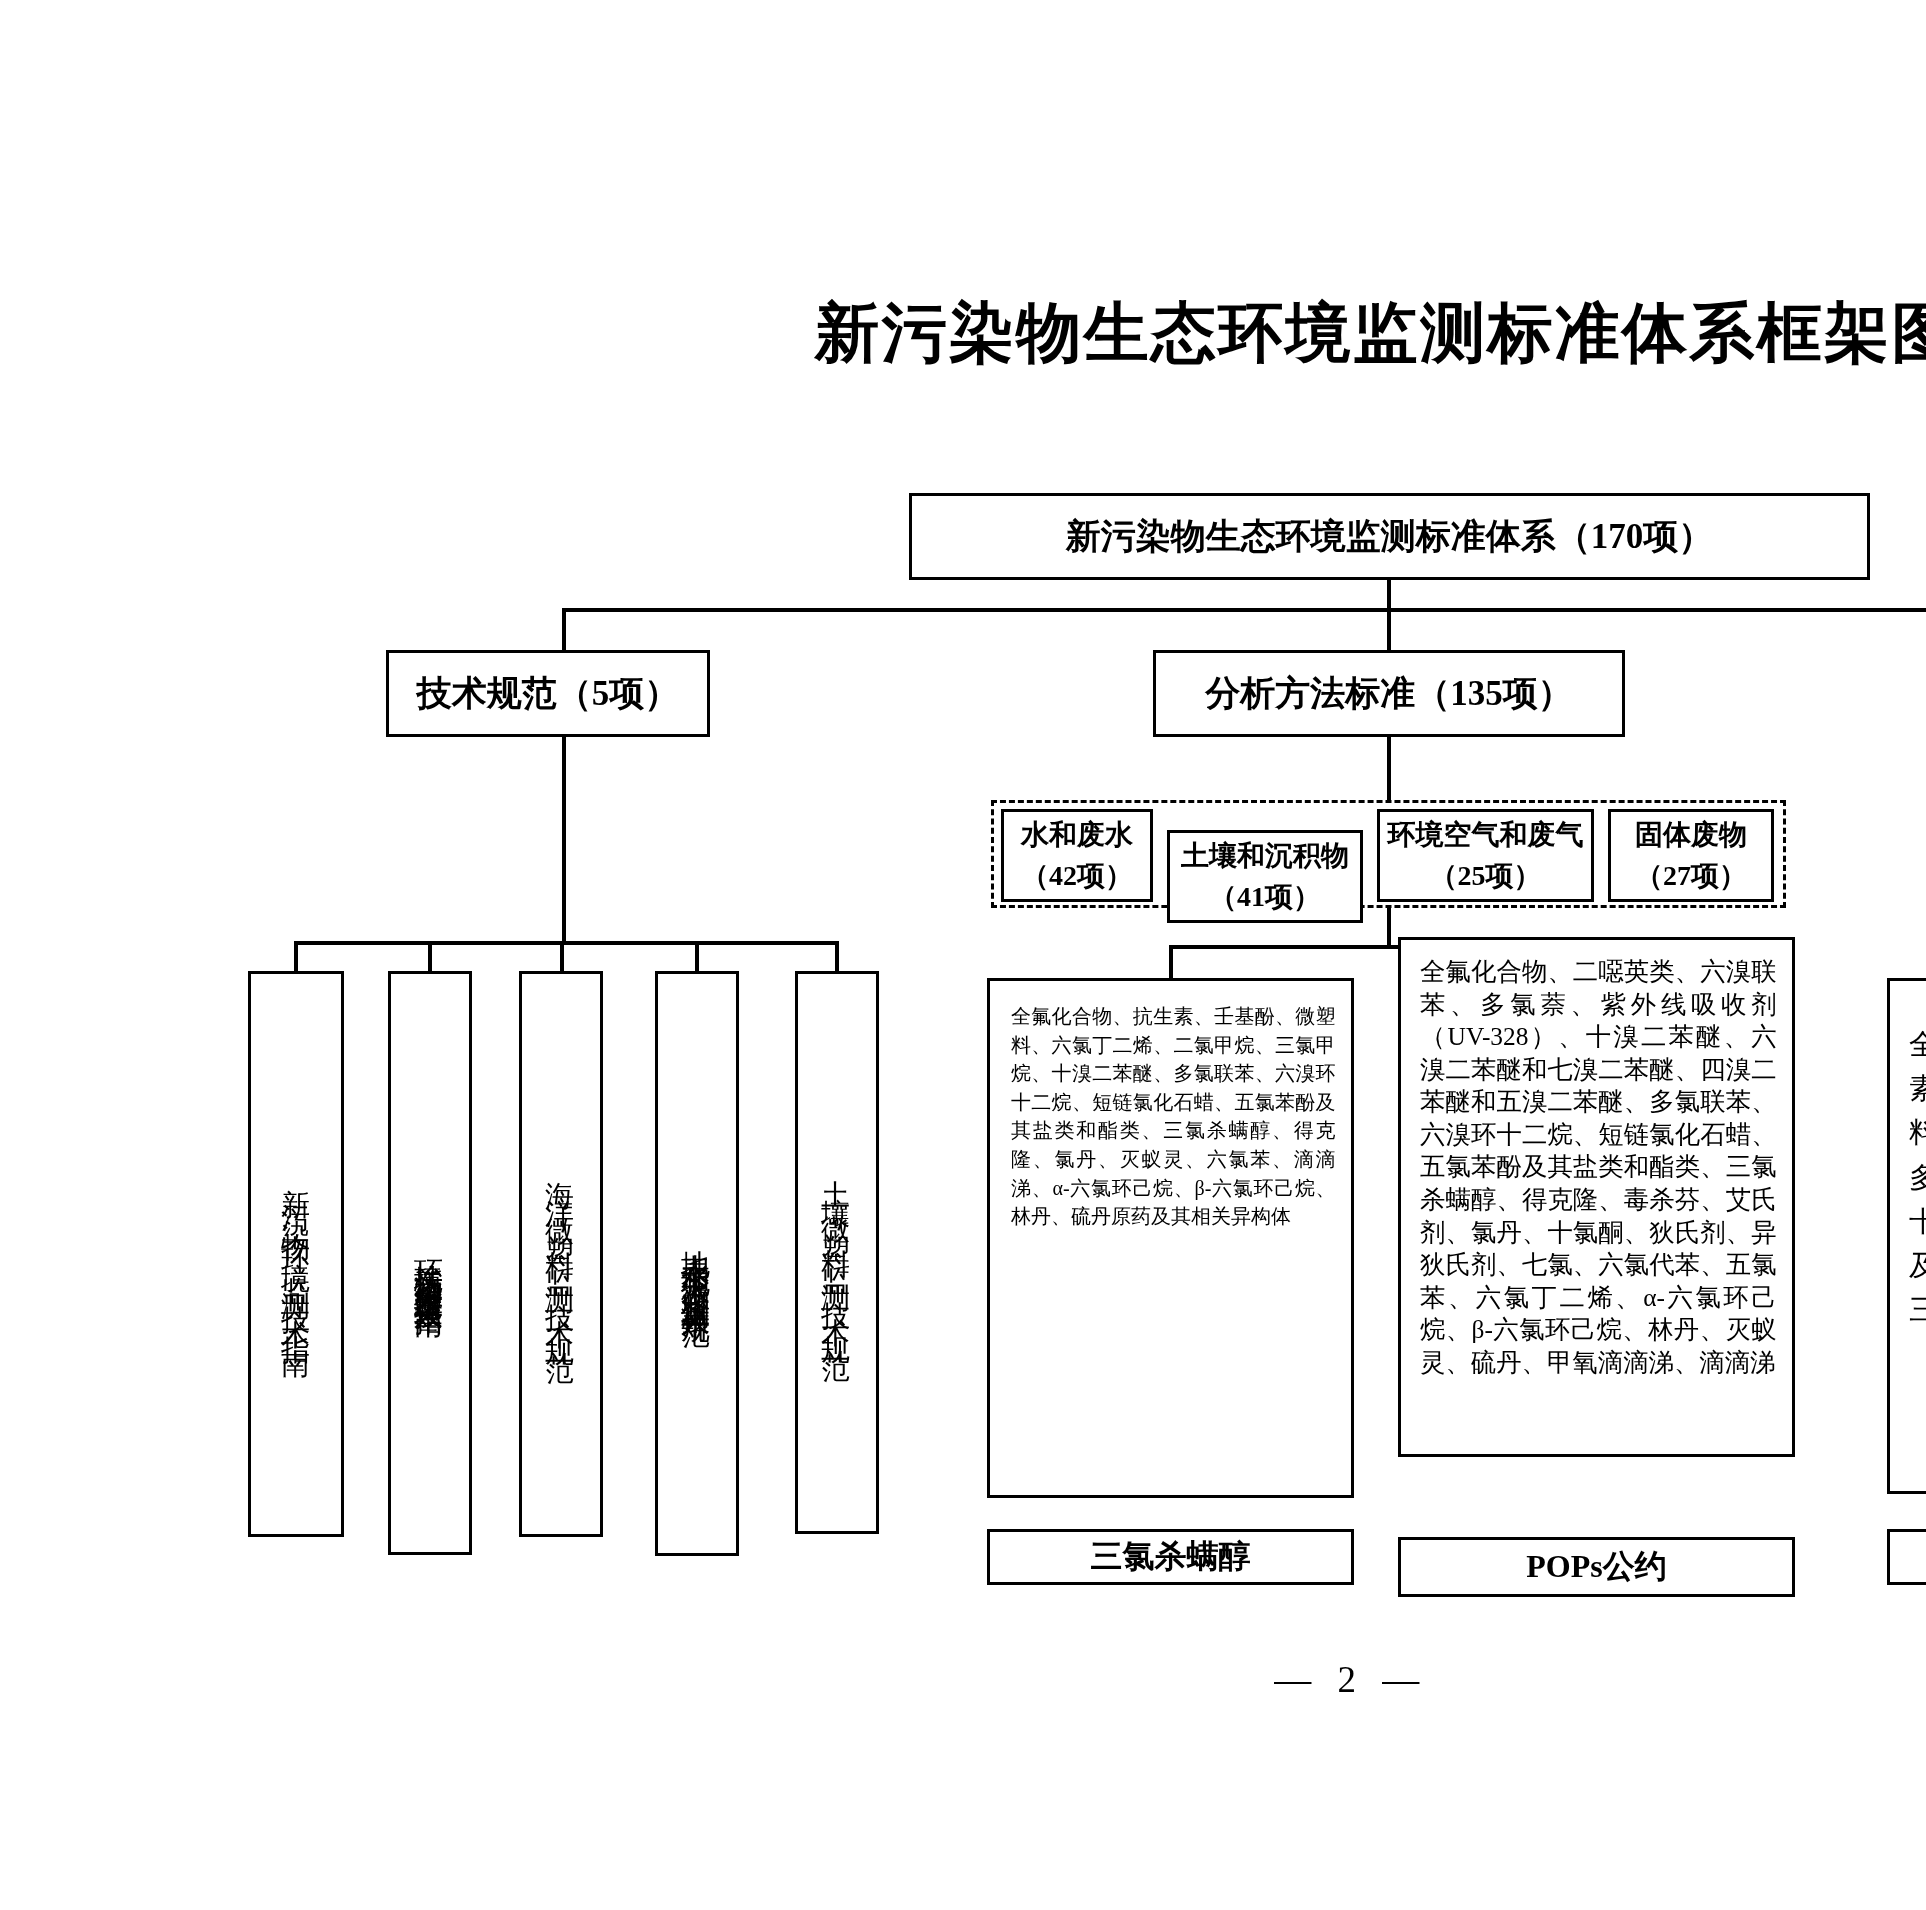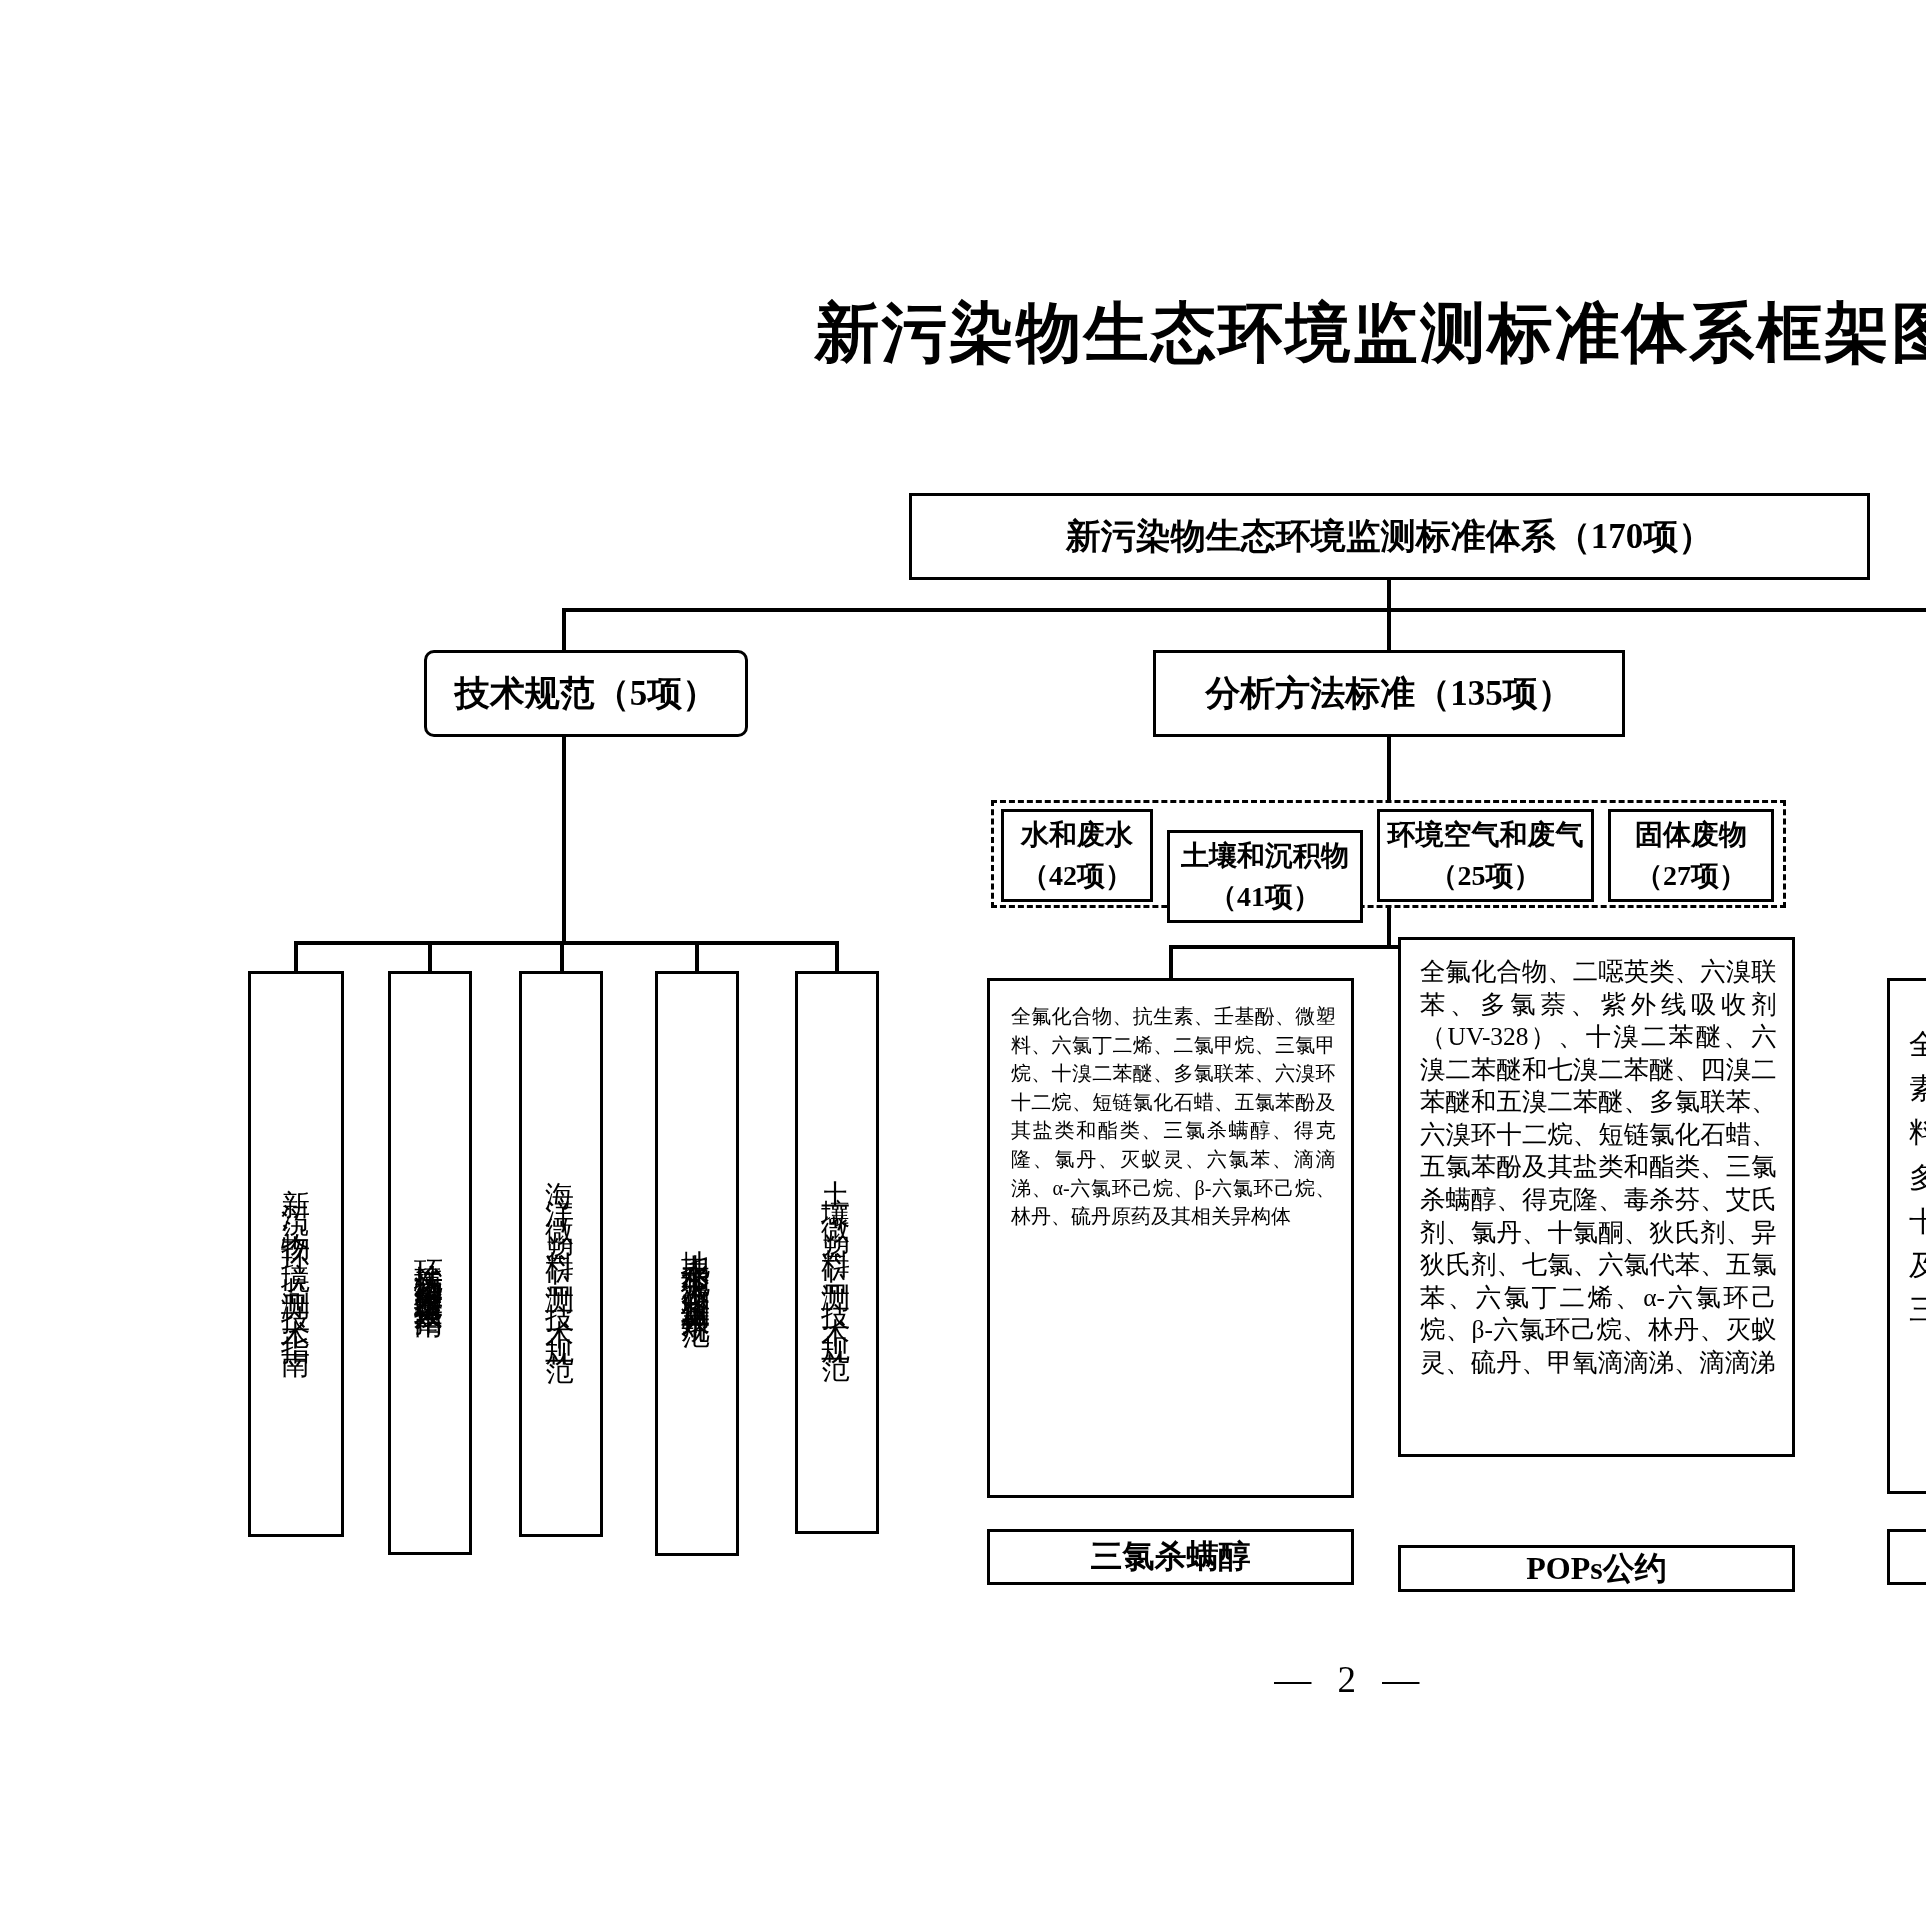--- a/index.html
+++ b/index.html
@@ -53,21 +53,21 @@
 
   <div class="box" style="left:909px;top:493px;width:961px;height:87px;">
     <span class="hdr">新污染物生态环境监测标准体系（170项）</span>
   </div>
 
   <div class="line" style="left:1387px;top:579px;width:3.9px;height:32px;"></div>
   <div class="line" style="left:562px;top:608px;width:1672px;height:3.9px;"></div>
   <div class="line" style="left:562px;top:608px;width:3.9px;height:43px;"></div>
   <div class="line" style="left:1387px;top:608px;width:3.9px;height:43px;"></div>
 
-  <div class="box" style="left:424px;top:650px;width:324px;height:87px;border-radius:10px;">
+  <div class="box" style="left:386px;top:650px;width:324px;height:87px;">
     <span class="hdr">技术规范（5项）</span>
   </div>
   <div class="box" style="left:1153px;top:650px;width:472px;height:87px;">
     <span class="hdr">分析方法标准（135项）</span>
   </div>
 
   <div class="line" style="left:562px;top:736px;width:3.9px;height:206px;"></div>
   <div class="line" style="left:294px;top:941px;width:545px;height:3.9px;"></div>
   <div class="line" style="left:294px;top:941px;width:3.9px;height:32px;"></div>
   <div class="line" style="left:428px;top:941px;width:3.9px;height:32px;"></div>
@@ -105,19 +105,19 @@
   <div class="line" style="left:1169px;top:945px;width:430px;height:3.9px;"></div>
   <div class="line" style="left:1169px;top:945px;width:3.9px;height:35px;"></div>
   <div class="line" style="left:1595px;top:945px;width:3.9px;height:35px;"></div>
 
   <div class="content-box" style="left:987px;top:978px;width:367px;height:520px;padding:21px 15.4px 7.7px 21px;font-size:20px;line-height:1.43;">全氟化合物、抗生素、壬基酚、微塑料、六氯丁二烯、二氯甲烷、三氯甲烷、十溴二苯醚、多氯联苯、六溴环十二烷、短链氯化石蜡、五氯苯酚及其盐类和酯类、三氯杀螨醇、得克隆、氯丹、灭蚁灵、六氯苯、滴滴涕、α-六氯环己烷、β-六氯环己烷、林丹、硫丹原药及其相关异构体</div>
   <div class="content-box" style="left:1398px;top:937px;width:397px;height:520px;padding:15.4px 15.4px 7.7px 19px;font-size:25.4px;line-height:1.28;">全氟化合物、二噁英类、六溴联苯、多氯萘、紫外线吸收剂（UV-328）、十溴二苯醚、六溴二苯醚和七溴二苯醚、四溴二苯醚和五溴二苯醚、多氯联苯、六溴环十二烷、短链氯化石蜡、五氯苯酚及其盐类和酯类、三氯杀螨醇、得克隆、毒杀芬、艾氏剂、氯丹、十氯酮、狄氏剂、异狄氏剂、七氯、六氯代苯、五氯苯、六氯丁二烯、α-六氯环己烷、β-六氯环己烷、林丹、灭蚁灵、硫丹、甲氧滴滴涕、滴滴涕</div>
 
   <div class="content-box" style="left:1887px;top:978px;width:280px;height:516px;padding:42px 15.4px 7.7px 19px;font-size:28.5px;line-height:1.55;">全氟化合物、抗生素、壬基酚、微塑料、十溴二苯醚、多氯联苯、六溴环十二烷、五氯苯酚及其盐类和酯类、三氯杀螨醇</div>
 
   <div class="label-box" style="left:987px;top:1529px;width:367px;height:56px;">三氯杀螨醇</div>
-  <div class="label-box" style="left:1398px;top:1537px;width:397px;height:47px;margin-top:8px;">POPs公约</div>
+  <div class="label-box" style="left:1398px;top:1537px;width:397px;height:60px;">POPs公约</div>
   <div class="label-box" style="left:1887px;top:1529px;width:280px;height:56px;">管控清单</div>
 
   <div class="pageno">— 2 —</div>
 
 </div>
 
 
 </body></html>

